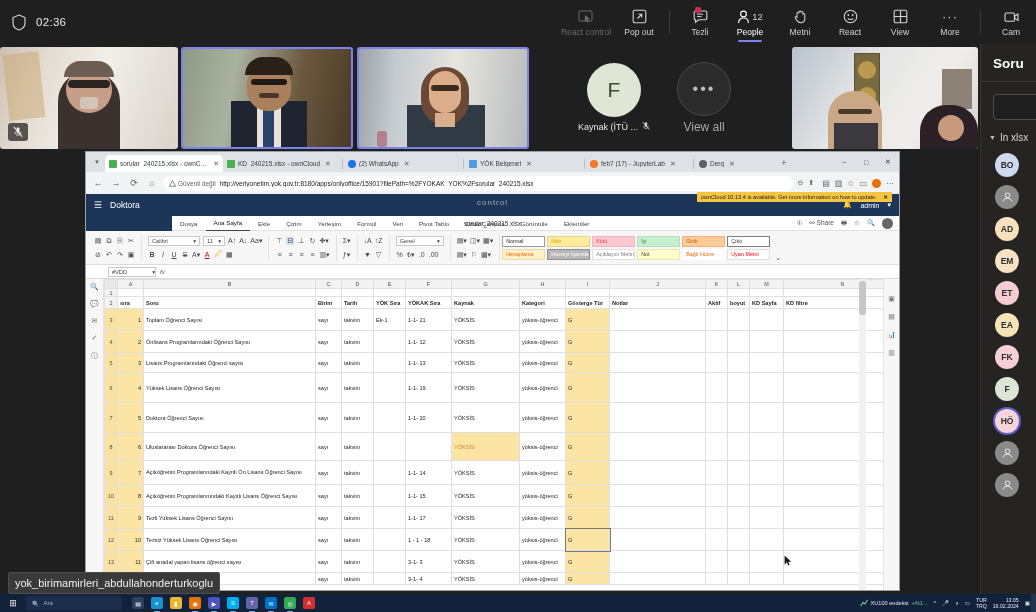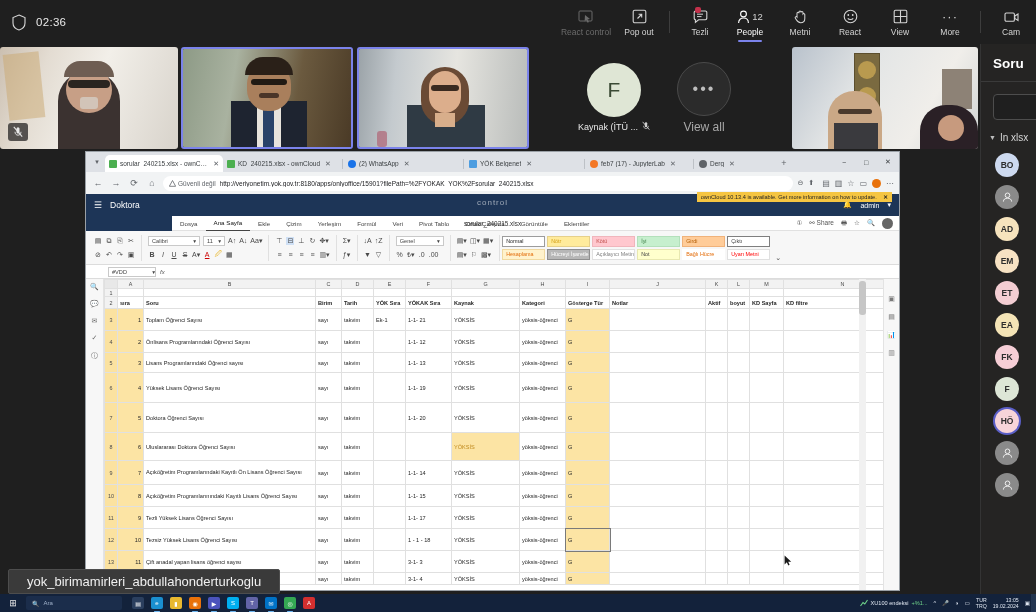--- a/index.html
+++ b/index.html
@@ -185,21 +185,21 @@
   .tb-apps { display: flex; align-items: center; gap: 7px; margin-left: 10px; }
   .app-ico { width: 12px; height: 12px; border-radius: 2px; display:flex; align-items:center; justify-content:center; font-size:6px; color:#fff; position: relative; }
   .app-ico.run::after { content:""; position:absolute; bottom:-3px; left:3px; width:6px; height:1.5px; background:#6cb4ee; border-radius:1px; }
   .tray { margin-left: auto; display: flex; align-items: center; gap: 6px; padding-right: 6px; color: #dfe6f0; font-size: 5.6px; }
   .tray-clock { display: flex; flex-direction: column; line-height: 6px; text-align: right; font-size: 5.2px; }
   .stock { display: flex; align-items: center; gap: 3px; }
   .stock .up { color: #6fd38a; }
 
   .tb-tooltip {
     position: absolute; left: 8px; bottom: 18px; background: #3a3a3a; color: #f0f0f0;
-    font-size: 13px; padding: 4px 18px; border-radius: 2px; white-space: nowrap;
+    font-size: 11px; padding: 4px 6px; border-radius: 2px; white-space: nowrap;
     border: 1px solid #4d4d4d;
   }
   .desktop-peek { position:absolute; right:0; bottom:0; width:5px; height:18px; background:#22344f; }
 </style>
 </head>
 <body>
 
 <div id="root">
 
   <div class="teams-topbar">

